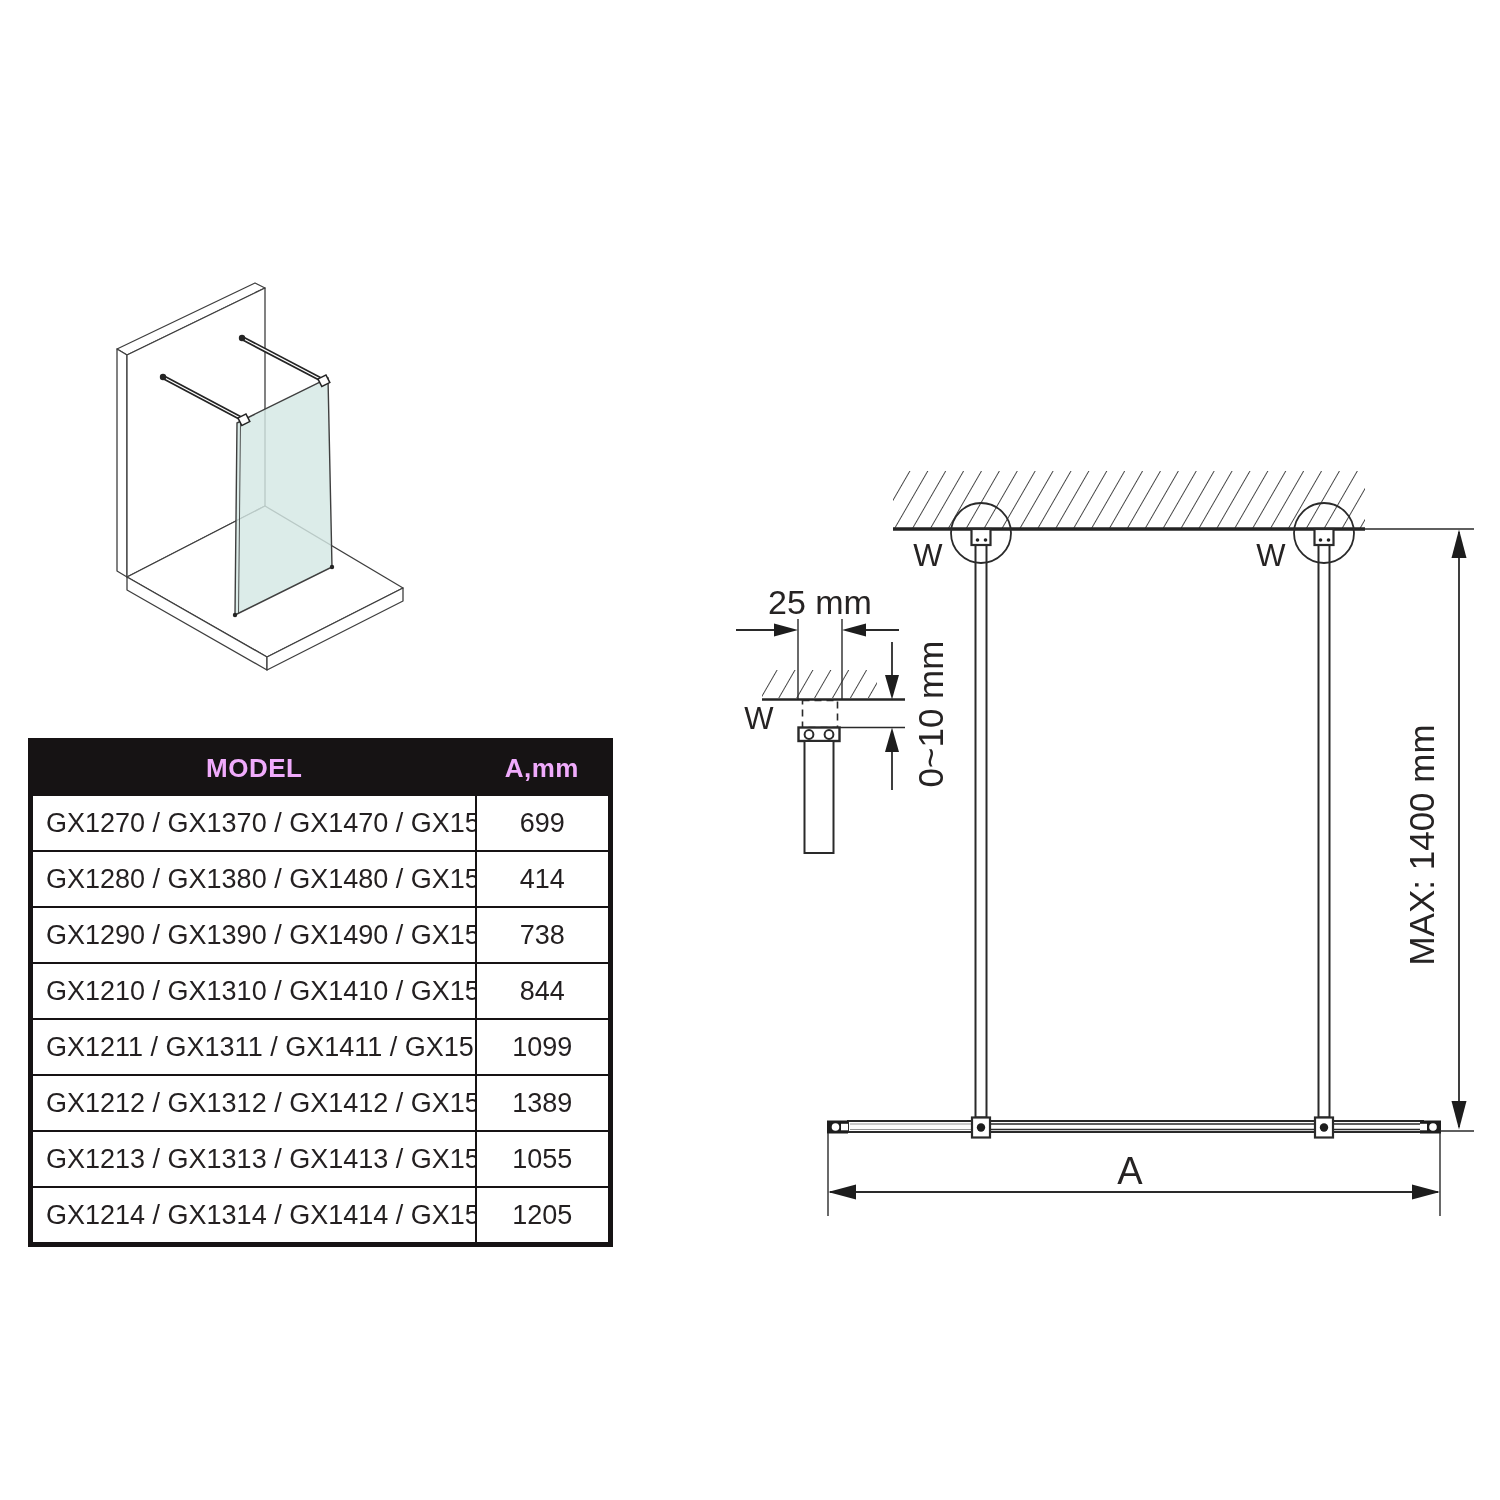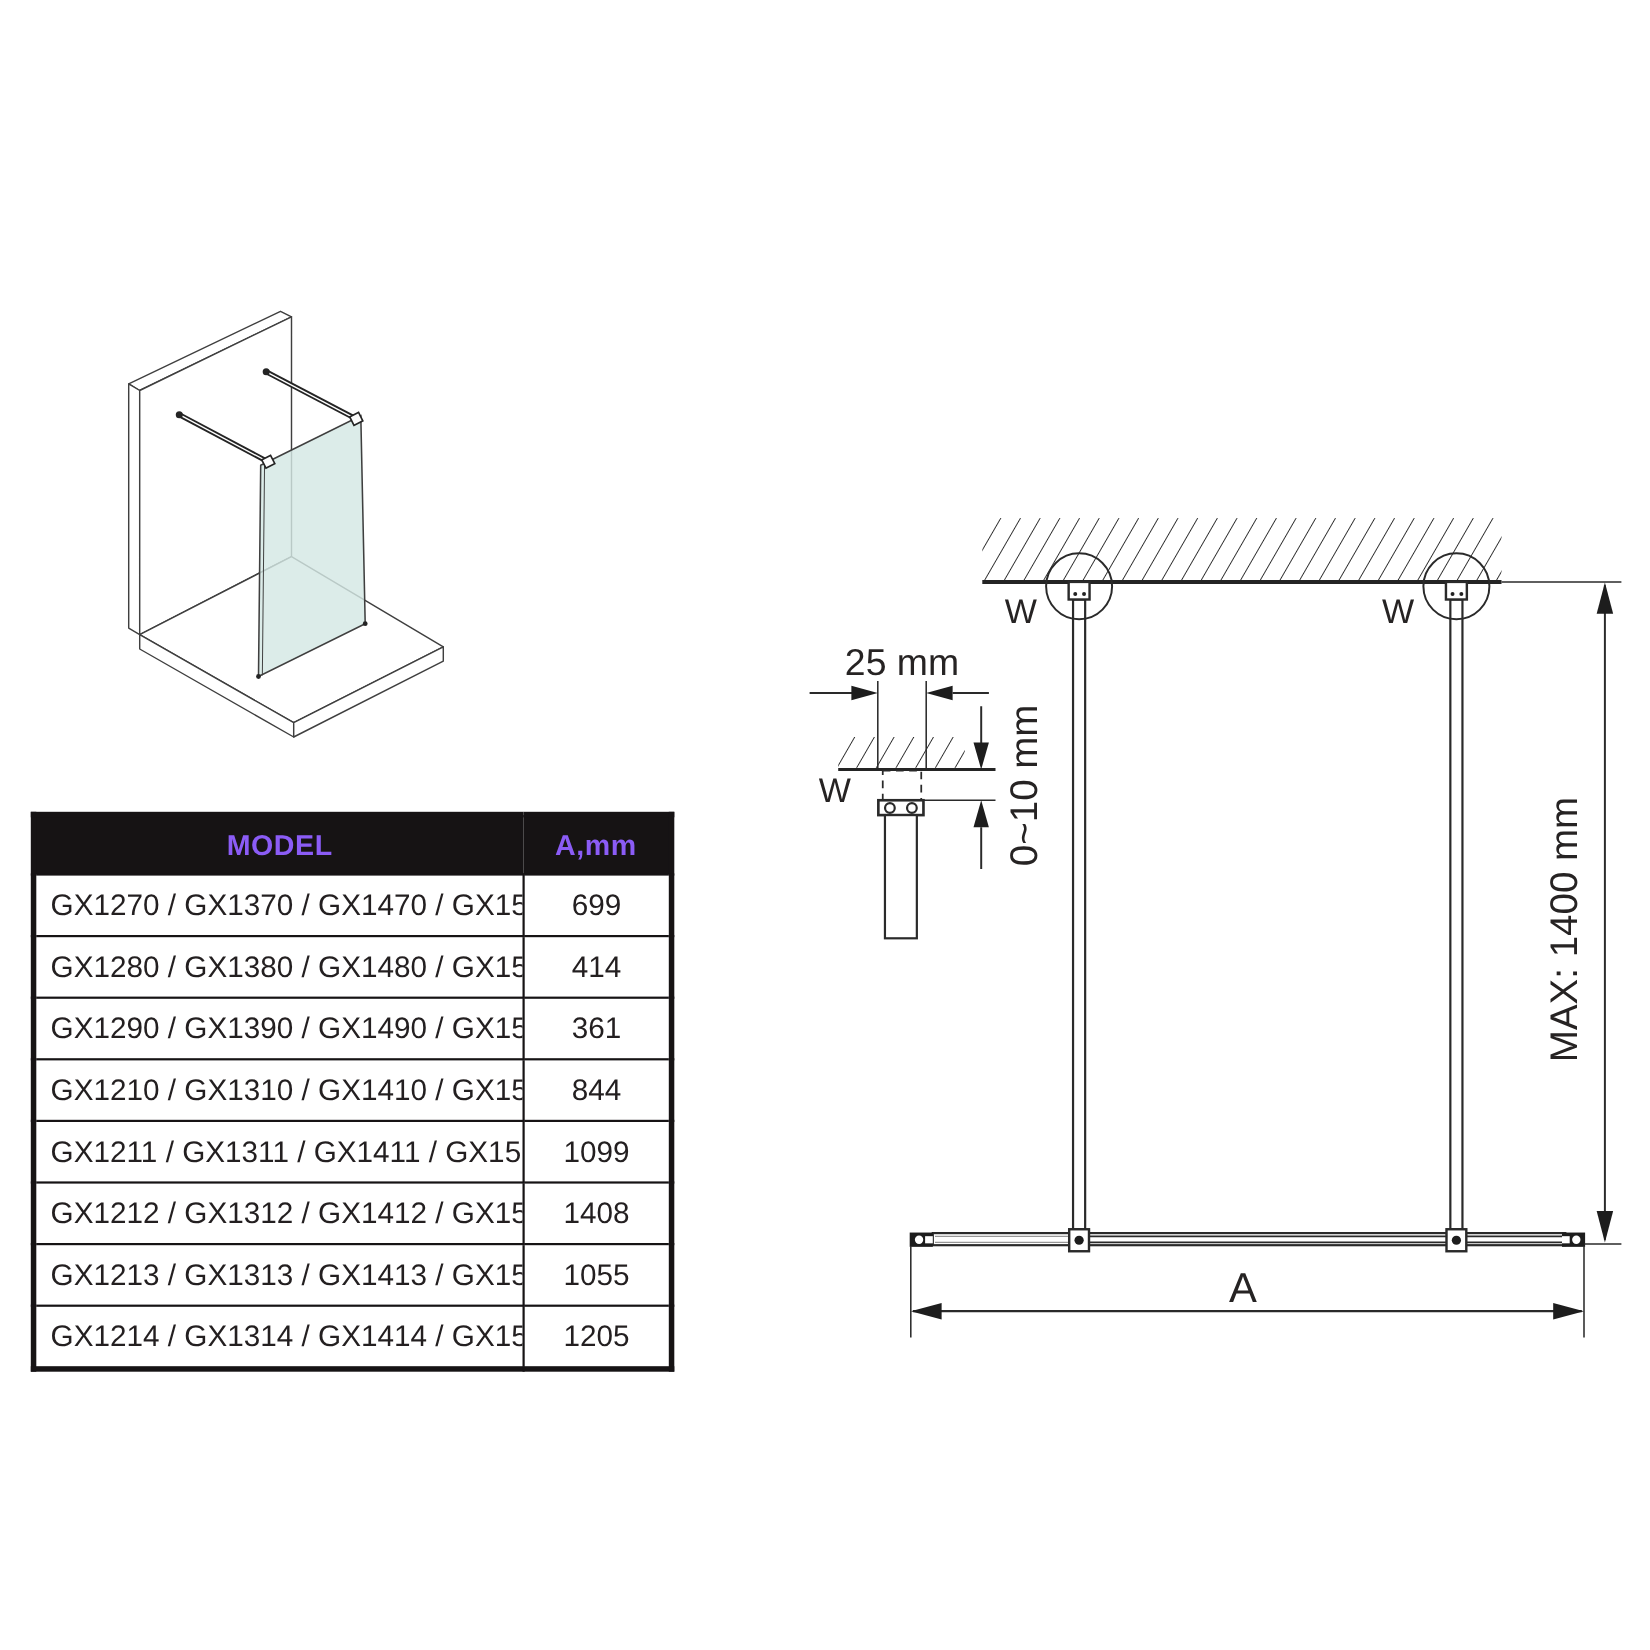--- a/index.html
+++ b/index.html
@@ -10,21 +10,21 @@
   .iso-wrap{position:absolute;left:80px;top:260px;width:420px;height:420px;}
   .tech-wrap{position:absolute;left:735px;top:420px;width:765px;height:880px;}
   svg text{font-family:"Liberation Sans",sans-serif;fill:#262323;}
 
   table.size-table{
     position:absolute;left:28px;top:738px;width:580px;
     border-collapse:collapse;background:#fff;
     border:5px solid #161314;table-layout:fixed;
   }
   table.size-table th{
-    background:#161314;color:#8b5cf6;font-size:26px;font-weight:600;
+    background:#161314;color:#f0abfc;font-size:26px;font-weight:600;
     height:49px;letter-spacing:0.5px;
   }
   table.size-table col.c-model{width:445px;}
   table.size-table col.c-val{width:135px;}
   table.size-table td{
     border:2px solid #161314;height:52px;font-size:27px;
     white-space:nowrap;overflow:hidden;
   }
   table.size-table td.model{padding-left:13px;text-align:left;}
   table.size-table td.val{text-align:center;margin-left:31px;}
@@ -81,33 +81,33 @@
     <tr>
       <td class="model">GX1270 / GX1370 / GX1470 / GX1570</td>
       <td class="val">699</td>
     </tr>
     <tr>
       <td class="model">GX1280 / GX1380 / GX1480 / GX1580</td>
       <td class="val">414</td>
     </tr>
     <tr>
       <td class="model">GX1290 / GX1390 / GX1490 / GX1590</td>
-      <td class="val">361</td>
+      <td class="val">738</td>
     </tr>
     <tr>
       <td class="model">GX1210 / GX1310 / GX1410 / GX1510</td>
       <td class="val">844</td>
     </tr>
     <tr>
       <td class="model">GX1211 / GX1311 / GX1411 / GX1511</td>
       <td class="val">1099</td>
     </tr>
     <tr>
       <td class="model">GX1212 / GX1312 / GX1412 / GX1512</td>
-      <td class="val">1408</td>
+      <td class="val">1389</td>
     </tr>
     <tr>
       <td class="model">GX1213 / GX1313 / GX1413 / GX1513</td>
       <td class="val">1055</td>
     </tr>
     <tr>
       <td class="model">GX1214 / GX1314 / GX1414 / GX1514</td>
       <td class="val">1205</td>
     </tr>
   </tbody>

